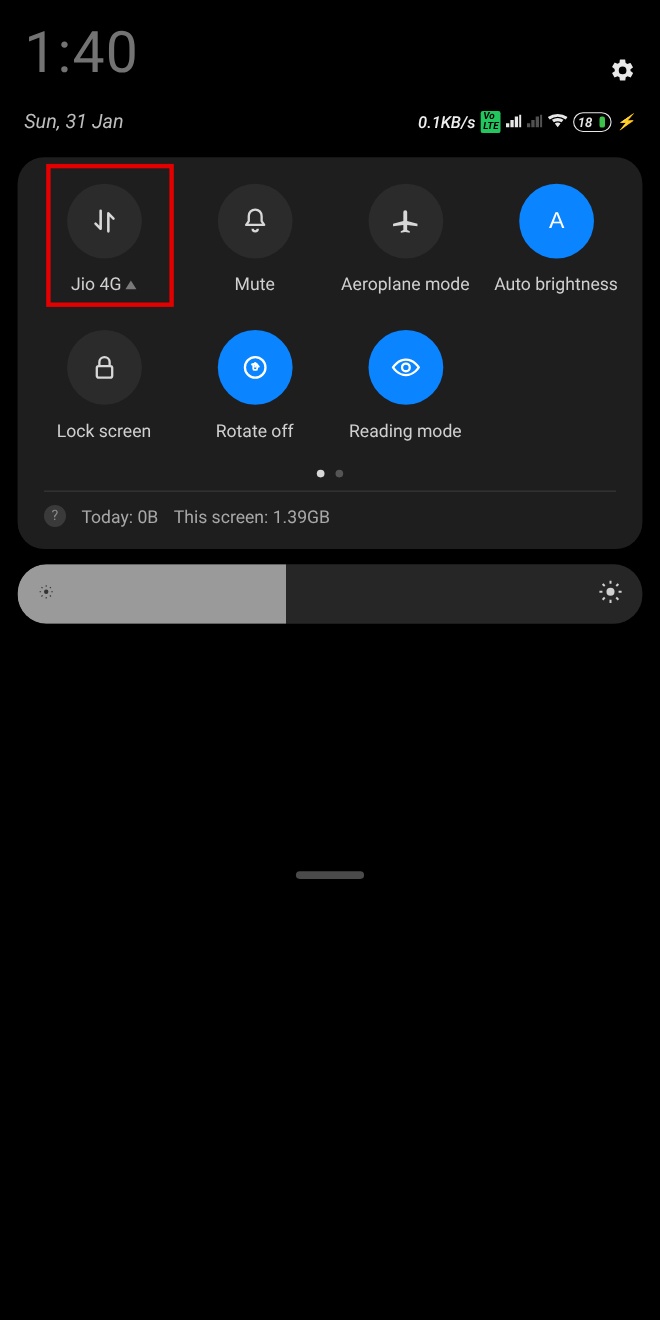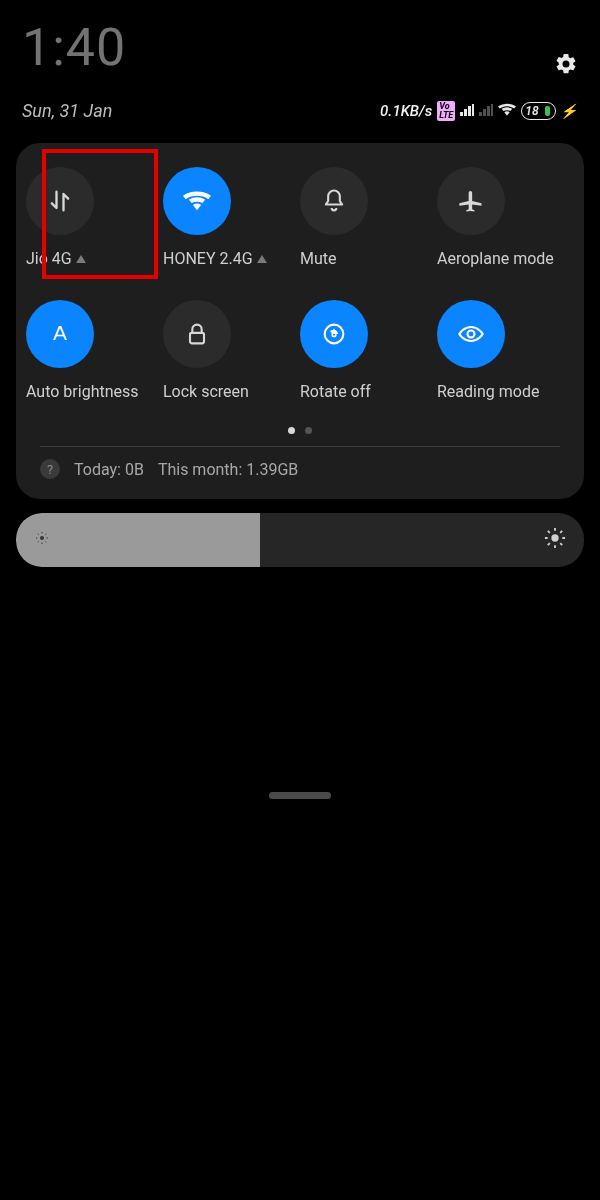--- a/index.html
+++ b/index.html
@@ -40,21 +40,21 @@
   }
   .status-right {
     display: flex;
     align-items: center;
     gap: 5px;
     color: #f0f0f0;
     font-size: 15px;
   }
   .net-speed { font-weight: 500; }
   .volte-box {
-    background: #f0abfc;
+    background: #22c55e;
     color: #000;
     font-size: 9px;
     font-weight: 700;
     padding: 1px 2px;
     border-radius: 2px;
     line-height: 1;
   }
   .sig-active svg { fill: #e8e8e8; }
   .sig-inactive { opacity: 0.35; }
   .battery-pill {
@@ -77,21 +77,21 @@
     padding: 24px 10px 14px 10px;
   }
   .tiles {
     display: grid;
     grid-template-columns: repeat(4, 1fr);
     row-gap: 32px;
   }
   .tile {
     display: flex;
     flex-direction: column;
-    align-items: flex-start;
+    align-items: center;
     gap: 14px;
   }
   .tile-btn {
     width: 68px;
     height: 68px;
     border-radius: 50%;
     display: flex;
     align-items: center;
     justify-content: center;
     cursor: pointer;
@@ -221,31 +221,20 @@
           <svg width="28" height="28" viewBox="0 0 24 24">
             <use href="#mobile-data-icon"></use>
           </svg>
         </div>
         <div class="tile-label">
           <span>Jio 4G</span>
           <span class="tri"></span>
         </div>
       </div>
       <div class="tile">
-        <div class="tile-btn tile-on">
-          <svg width="28" height="28" viewBox="0 0 24 24">
-            <use href="#wifi-icon"></use>
-          </svg>
-        </div>
-        <div class="tile-label">
-          <span>HONEY 2.4G</span>
-          <span class="tri"></span>
-        </div>
-      </div>
-      <div class="tile">
         <div class="tile-btn tile-off">
           <svg width="28" height="28" viewBox="0 0 24 24">
             <use href="#bell-icon"></use>
           </svg>
         </div>
         <div class="tile-label">
           <span>Mute</span>
         </div>
       </div>
       <div class="tile">
@@ -303,21 +292,21 @@
   <div class="highlight-box" style="left:26px; top:6px; width:116px; height:130px;"></div>
 
   <div class="pager">
     <div class="dot active"></div>
     <div class="dot"></div>
   </div>
   <div class="sep"></div>
   <div class="usage">
     <div class="qmark">?</div>
     <span>Today: 0B</span>
-    <span>This month: 1.39GB</span>
+    <span>This screen: 1.39GB</span>
   </div>
 </div>
 
 <div class="brightness">
   <div class="bright-fill" style="width: 43%;"></div>
   <span class="bright-low">
     <svg width="16" height="16" viewBox="0 0 24 24" fill="currentColor">
         <circle cx="12" cy="12" r="3"></circle>
         <g stroke="currentColor" stroke-width="1.5">
           <line x1="12" y1="3" x2="12" y2="5"></line>

